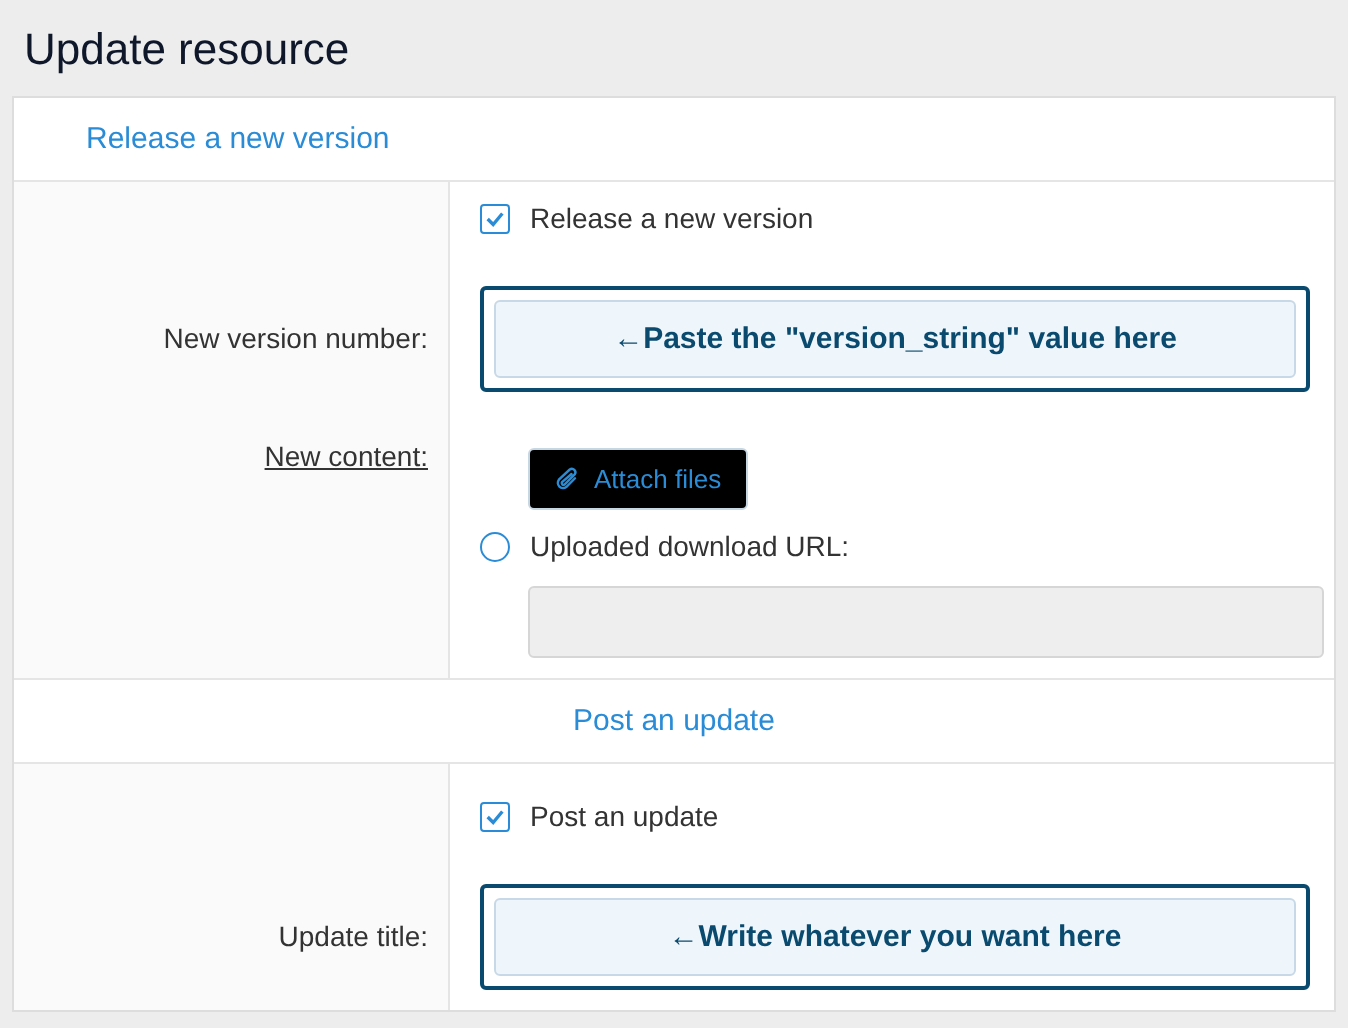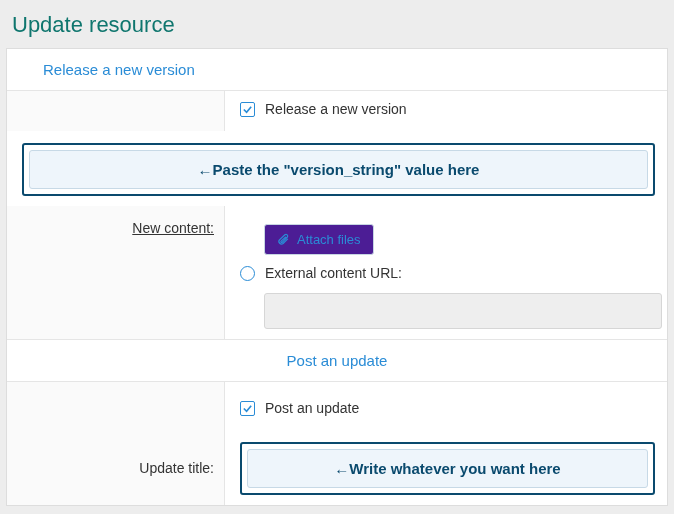--- a/index.html
+++ b/index.html
@@ -1,35 +1,35 @@
 <!DOCTYPE html>
 <html><head>
 <meta charset="utf-8">
 <style>
 * { box-sizing: border-box; margin: 0; padding: 0; }
 body { font-family: Arial, Helvetica, sans-serif; background: #ededed; font-size: 14px; color: #333; }
 .page { width: 674px; height: 514px; position: relative; }
-.page-title { font-size: 22px; font-weight: normal; color: #0f766e; padding: 12px 12px 10px 12px; }
+.page-title { font-size: 22px; font-weight: normal; color: #0f172a; padding: 12px 12px 10px 12px; }
 .panel { background: #fff; border: 1px solid #ddd; margin: 0 6px; }
 .section-header { padding: 12px 36px; color: #2a8cd6; font-size: 15px; }
 .section-header.center { text-align: center; }
 .form-body { background: #fafafa; border-top: 1px solid #e5e5e5; border-bottom: 1px solid #e5e5e5; }
 .row { display: flex; align-items: flex-start; }
 .label-col { width: 218px; flex-shrink: 0; text-align: right; padding: 10px 10px 10px 0; color: #333; font-size: 14px; border-right: 1px solid #e5e5e5; align-self: stretch; display: flex; justify-content: flex-end; }
 .label-col.mid { align-items: center; }
 .field-col { flex: 1; padding: 10px 12px 10px 14px; background: #fff; border-left: 1px solid #fff; }
 .checkline { display: flex; align-items: center; gap: 10px; margin-bottom: 4px; }
 .chkbox { width: 15px; height: 15px; border: 1.5px solid #2a8cd6; border-radius: 2px; display: flex; align-items: center; justify-content: center; flex-shrink: 0; }
 .chkbox svg { width: 11px; height: 11px; }
 .radio { width: 15px; height: 15px; border: 1.5px solid #2a8cd6; border-radius: 50%; flex-shrink: 0; display: flex; align-items: center; justify-content: center; }
 .radio svg { width: 15px; height: 15px; }
 .highlight-wrap { border: 2.5px solid #0a4a6e; border-radius: 3px; padding: 5px; margin-top: 2px; }
 .hl-input { width: 100%; border: 1px solid #c7d9e6; background: #eef5fb; border-radius: 3px; padding: 10px 12px; text-align: center; color: #0a4a6e; font-weight: bold; font-size: 15px; font-family: inherit; }
 .hl-input::placeholder { color: #0a4a6e; opacity: 1; }
-.attach-btn { display: inline-flex; align-items: center; gap: 6px; border: 1px solid #c7d6e3; background: #4c1d95; color: #2a8cd6; font-size: 13px; padding: 7px 12px; border-radius: 3px; margin: 8px 0 10px 24px; cursor: pointer; justify-content: space-between; }
+.attach-btn { display: inline-flex; align-items: center; gap: 6px; border: 1px solid #c7d6e3; background: #000000; color: #2a8cd6; font-size: 13px; padding: 7px 12px; border-radius: 3px; margin: 8px 0 10px 24px; cursor: pointer; justify-content: space-between; }
 .attach-btn svg { width: 14px; height: 14px; }
 .url-input { width: 96%; margin-left: 24px; margin-top: 8px; border: 1px solid #d6d6d6; background: #eeeeee; border-radius: 3px; height: 36px; padding: 0 10px; font-family: inherit; }
 .gap-top { padding-top: 18px; }
 </style>
 </head>
 <body>
 
 <div class="page">
   <h1 class="page-title">Update resource</h1>
 
@@ -47,39 +47,40 @@
               <svg viewBox="0 0 12 12">
                   <path d="M2 6 L5 9 L10 3" stroke="#2a8cd6" stroke-width="1.8" fill="none"></path>
                 </svg>
             </span>
             <span>Release a new version</span>
           </div>
         </div>
       </div>
 
       <div class="row">
+        <div class="label-col mid">New version number:</div>
         <div class="field-col">
           <div class="highlight-wrap">
             <input class="hl-input" type="text" placeholder="←Paste the &quot;version_string&quot; value here" style="">
           </div>
         </div>
       </div>
 
       <div class="row">
         <div class="label-col" style="padding-top:14px;text-decoration:underline;">New content:</div>
         <div class="field-col">
           <button class="attach-btn">
             <svg viewBox="0 0 16 16">
                 <path d="M12 7 L7 12 a3 3 0 0 1 -4.2 -4.2 L9 2 a2 2 0 0 1 2.8 2.8 L6 10.6 a1 1 0 0 1 -1.4 -1.4 L10 4.6" stroke="#2a8cd6" stroke-width="1.4" fill="none" stroke-linecap="round"></path>
               </svg>
             <span>Attach files</span>
           </button>
           <div class="checkline">
             <span class="radio"></span>
-            <span>External content URL:</span>
+            <span>Uploaded download URL:</span>
           </div>
           <input class="url-input" type="text" disabled="" style="">
         </div>
       </div>
 
     </div>
 
     <div class="section-header center">Post an update</div>
 
     <div class="form-body" style="border-bottom:none;">

